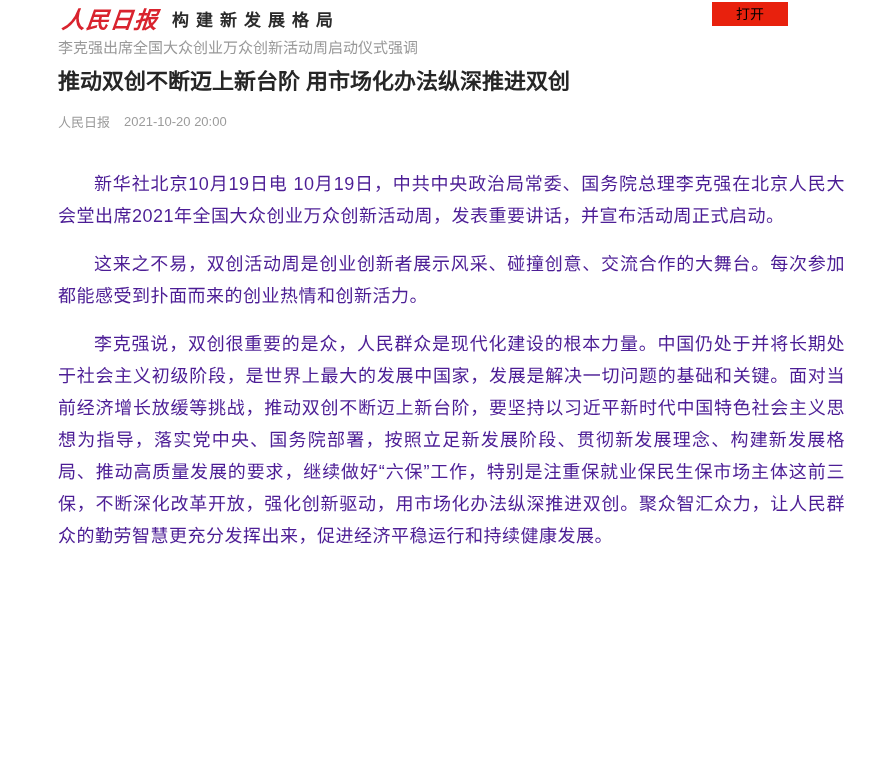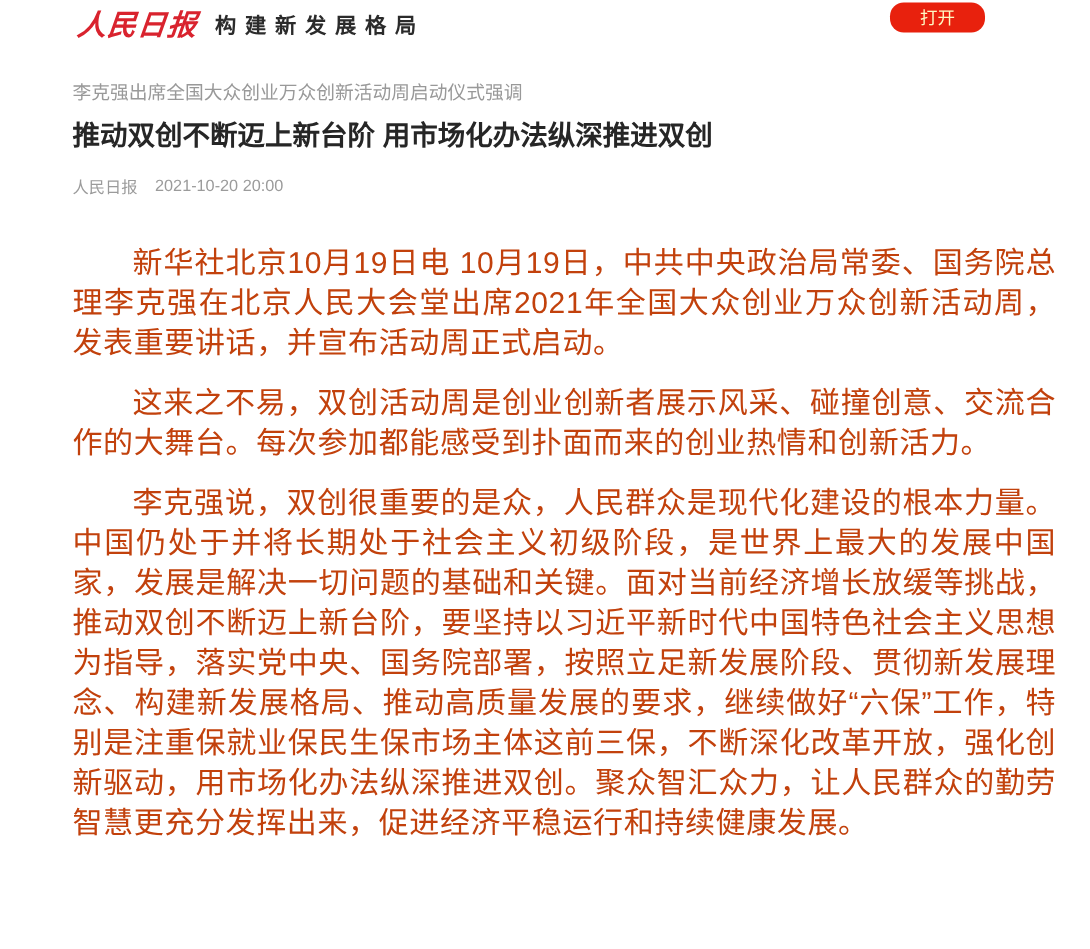--- a/index.html
+++ b/index.html
@@ -42,36 +42,36 @@
     letter-spacing: 7px;
     line-height: 1;
   }
   .open-btn {
     position: absolute;
     top: 2px;
     right: 84px;
     width: 76px;
     height: 24px;
     background: #e8210d;
-    color: #fef9c3;
+    color: #000000;
     font-size: 14px;
     border: none;
-    border-radius: 11px;
+    border-radius: 0;
     text-align: center;
     line-height: 24px;
     cursor: pointer;
     font-family: inherit;
   }
 
   
   .article {
     margin: 0 27px 0 58px; 
   }
   .kicker {
-    margin-top: 28px;
+    margin-top: 1px;
     font-size: 15px;
     color: #999999;
     line-height: 1.4;
     font-weight: 400;
   }
   .headline {
     margin-top: 9px;
     font-size: 22px;
     line-height: 1.4;
     font-weight: bold;
@@ -83,23 +83,23 @@
     color: #9b9b9b;
     display: flex;
     align-items: center;
   }
   .byline .source { margin-right: 14px; }
 
   .body-text {
     margin-top: 37px;
   }
   .body-text p {
-    font-size: 24px;
+    font-size: 18px;
     line-height: 32px;
-    color: #c2410c;
+    color: #4c1d95;
     text-indent: 2em;
     text-align: justify;
     margin-bottom: 16px;
     letter-spacing: 0.5px;
   }
 </style>
 </head>
 <body>
 
 <div class="page">

